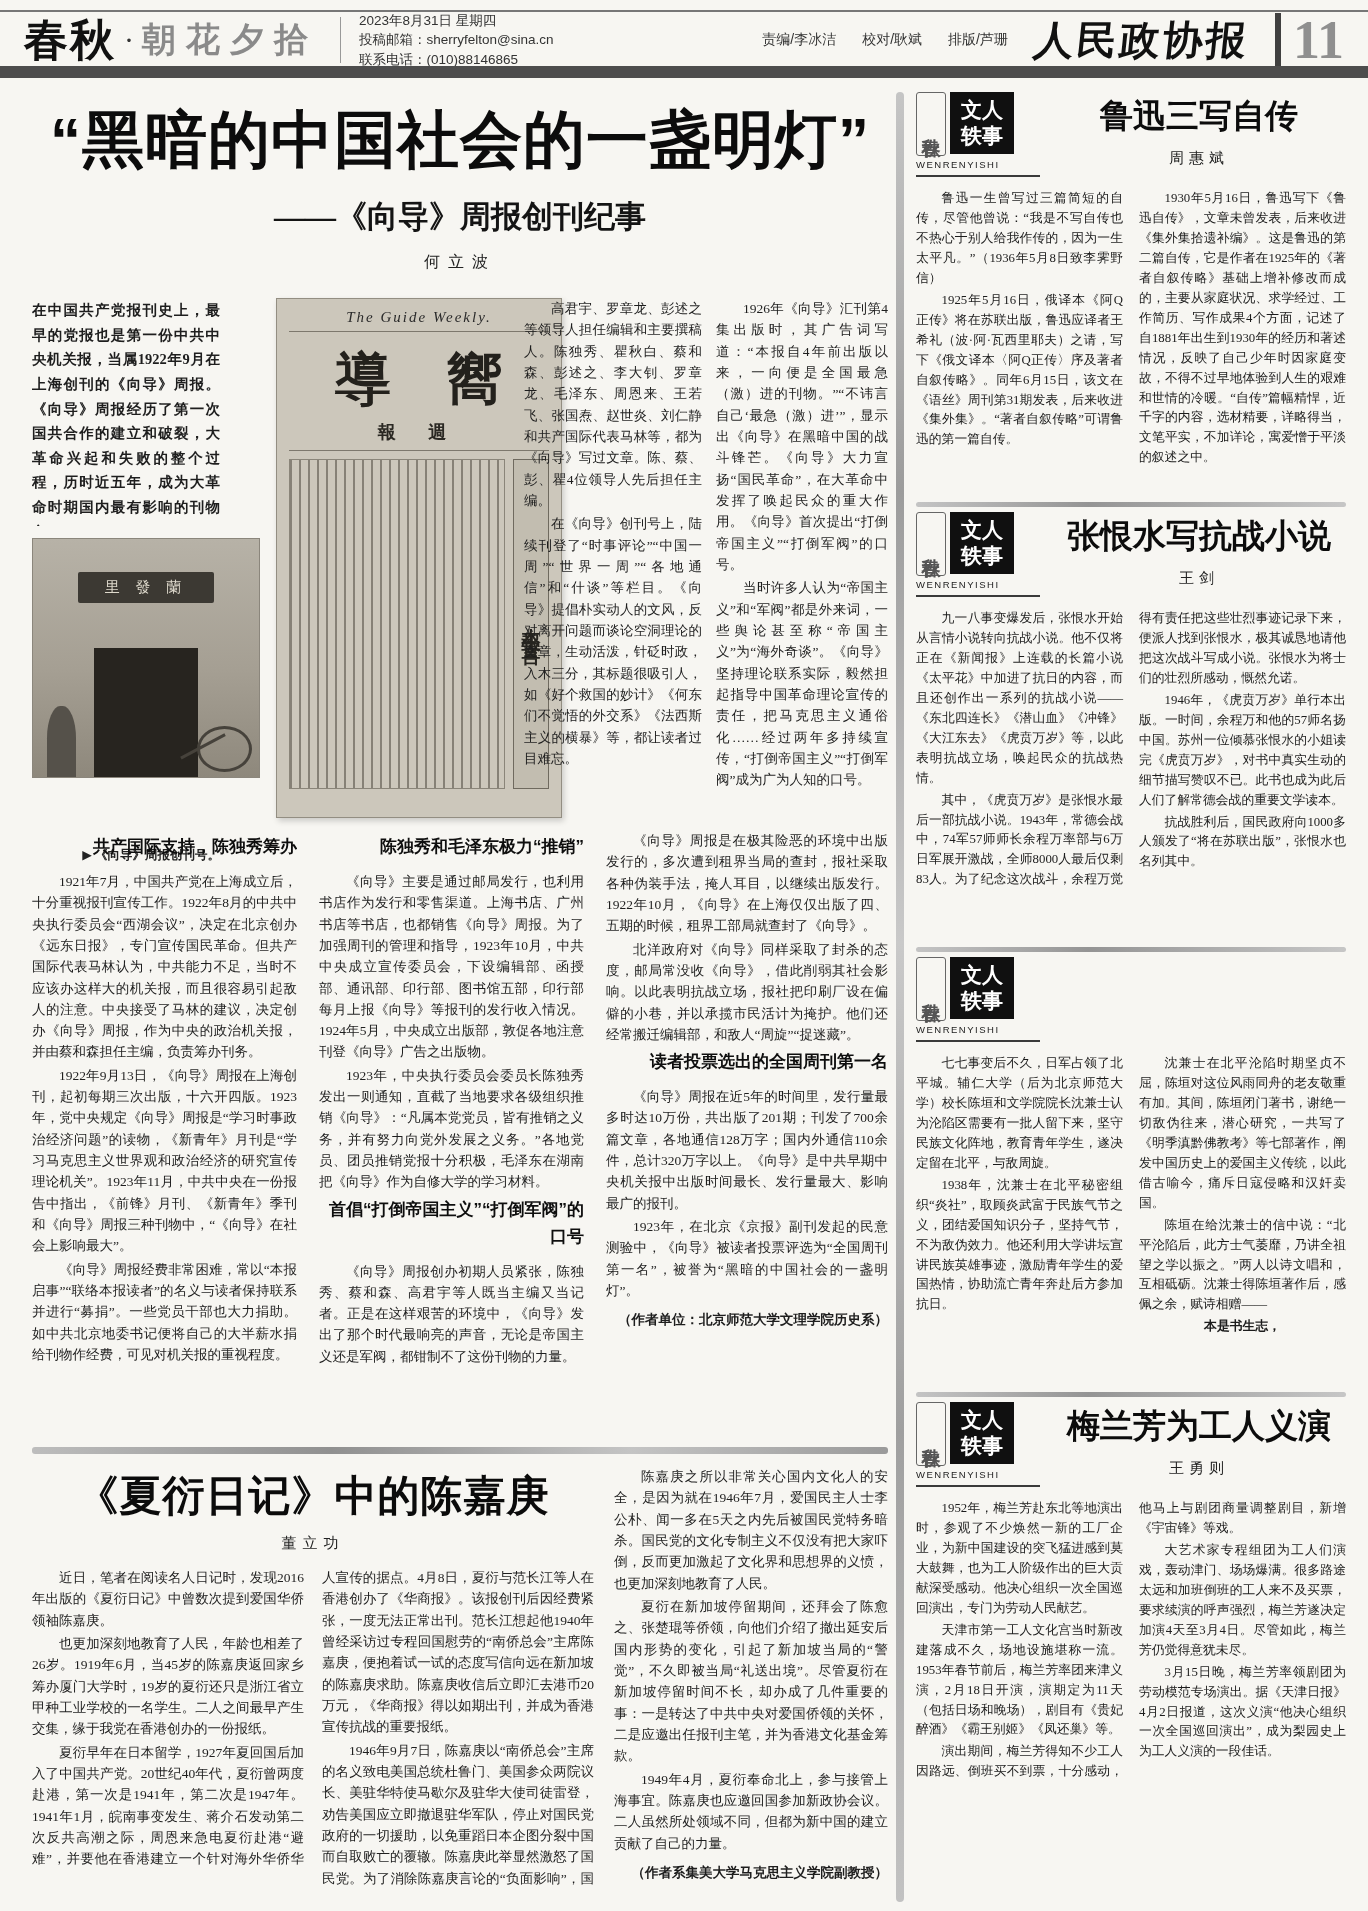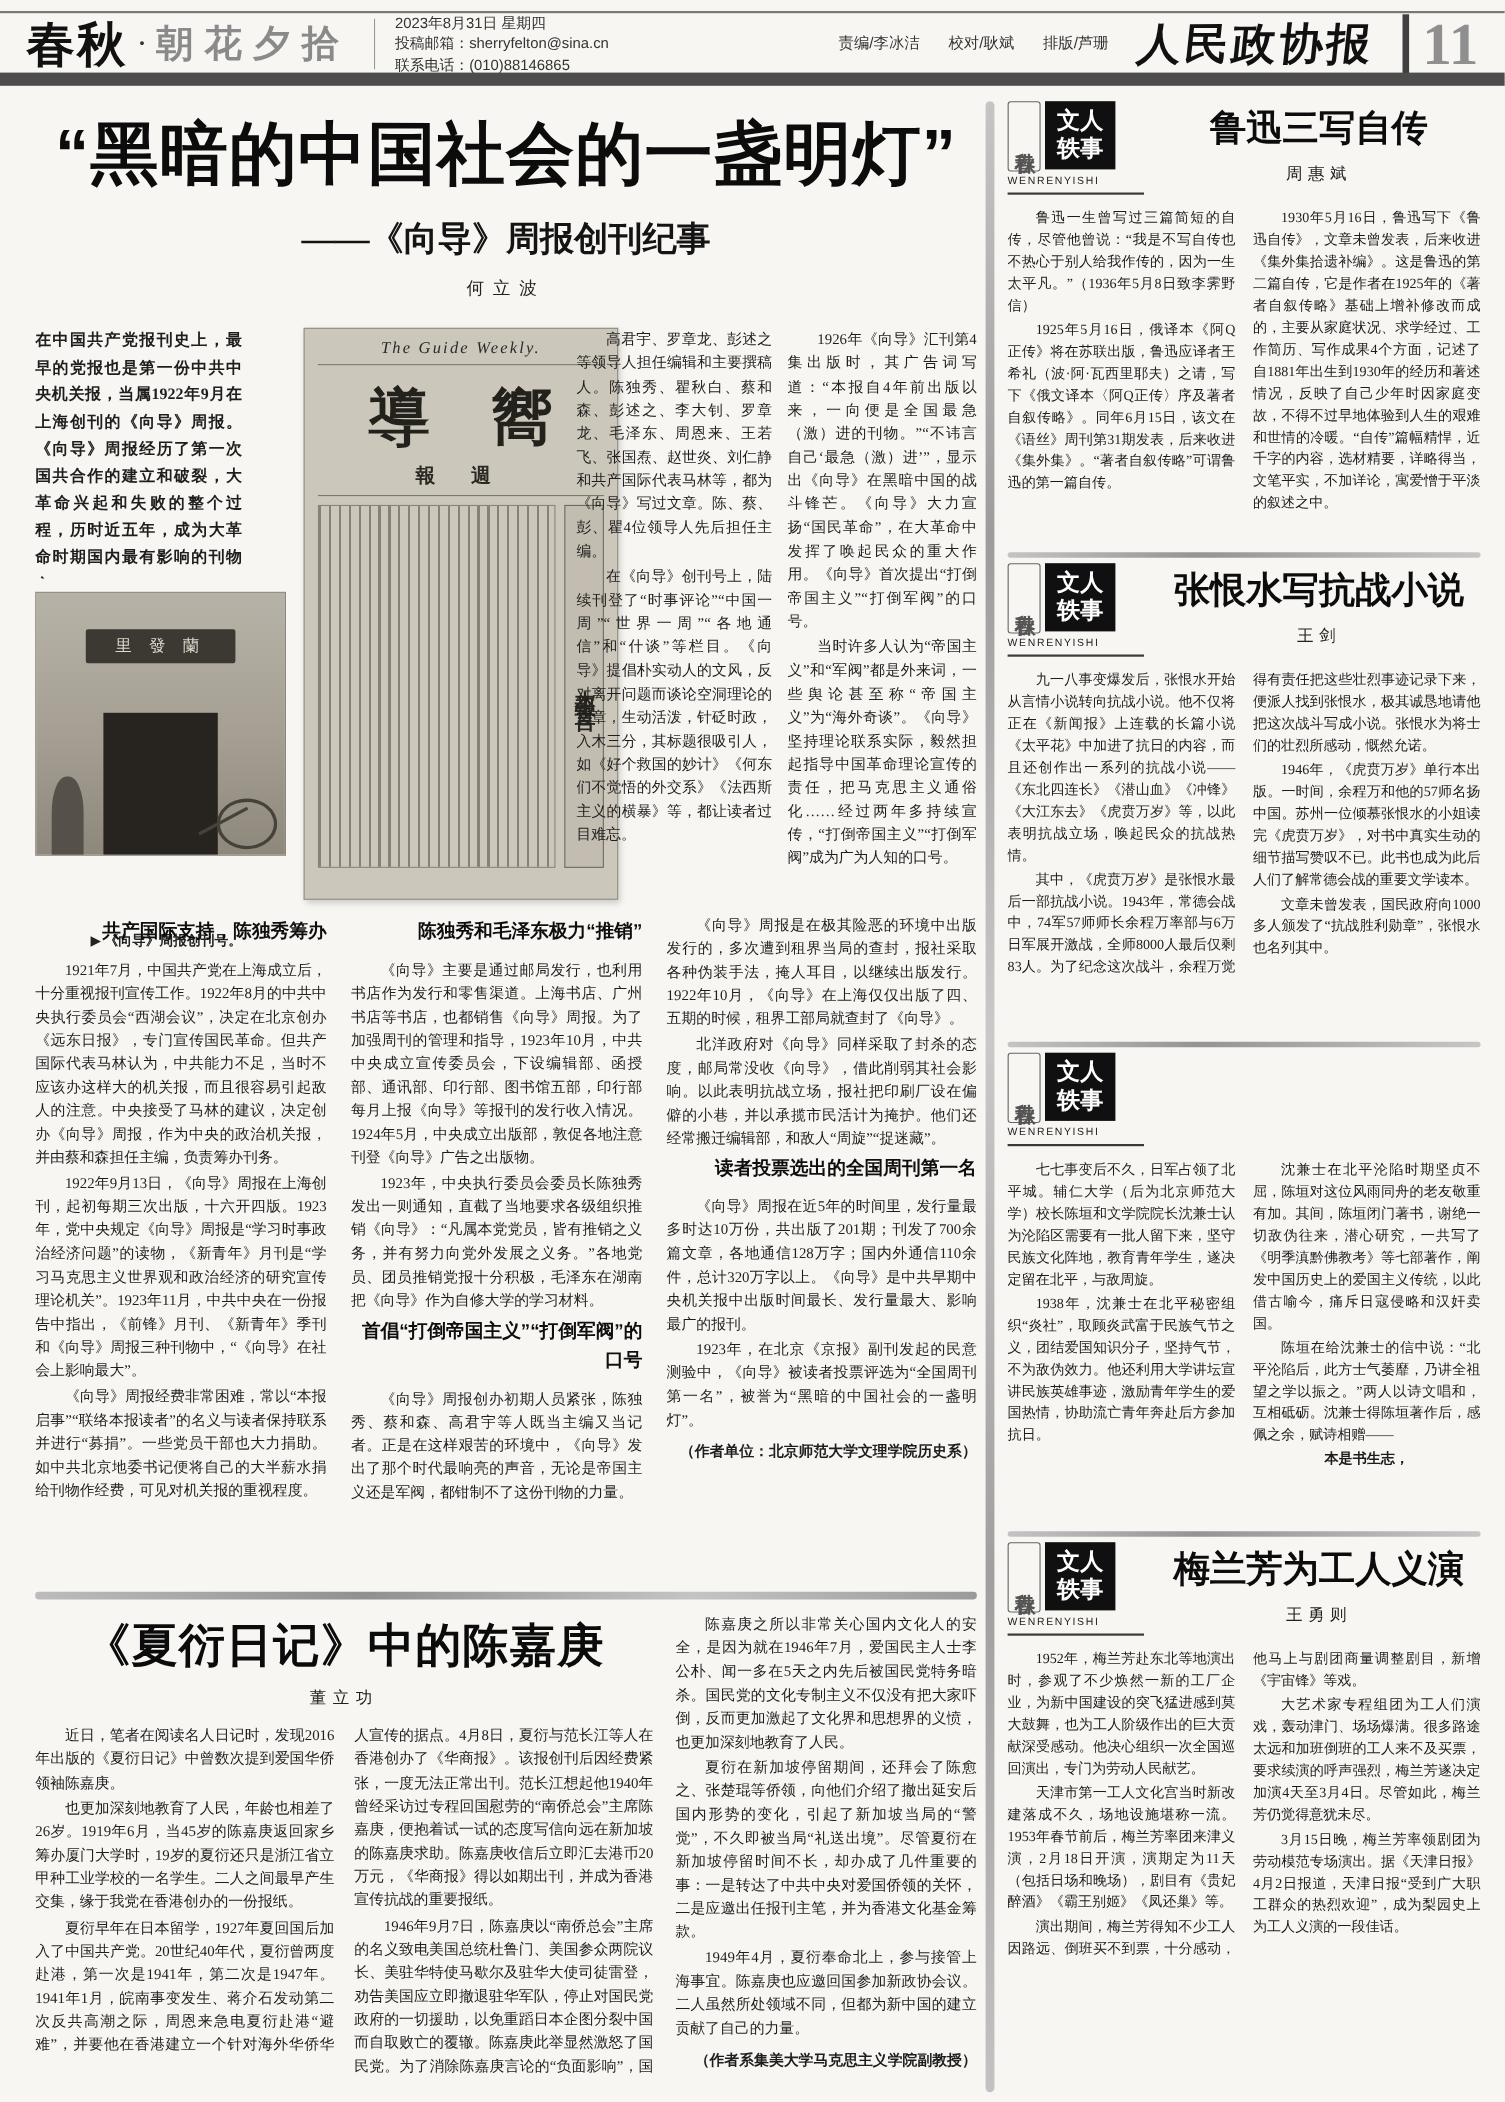--- a/index.html
+++ b/index.html
@@ -217,21 +217,21 @@
     </div>
     <div class="rail-titlewrap">
       <div class="rail-title">张恨水写抗战小说</div>
       <div class="rail-byline">王剑</div>
     </div>
   </div>
   <div class="rail-body" style="height:315px">
     <p>九一八事变爆发后，张恨水开始从言情小说转向抗战小说。他不仅将正在《新闻报》上连载的长篇小说《太平花》中加进了抗日的内容，而且还创作出一系列的抗战小说——《东北四连长》《潜山血》《冲锋》《大江东去》《虎贲万岁》等，以此表明抗战立场，唤起民众的抗战热情。</p>
     <p>其中，《虎贲万岁》是张恨水最后一部抗战小说。1943年，常德会战中，74军57师师长余程万率部与6万日军展开激战，全师8000人最后仅剩83人。为了纪念这次战斗，余程万觉得有责任把这些壮烈事迹记录下来，便派人找到张恨水，极其诚恳地请他把这次战斗写成小说。张恨水为将士们的壮烈所感动，慨然允诺。</p>
     <p>1946年，《虎贲万岁》单行本出版。一时间，余程万和他的57师名扬中国。苏州一位倾慕张恨水的小姐读完《虎贲万岁》，对书中真实生动的细节描写赞叹不已。此书也成为此后人们了解常德会战的重要文学读本。</p>
-    <p>文章未曾发表，国民政府向1000多人颁发了“抗战胜利勋章”，张恨水也名列其中。</p>
+    <p>抗战胜利后，国民政府向1000多人颁发了“将在苏联出版”，张恨水也名列其中。</p>
   </div>
 </div>
 
 <div class="rail-art" style="top:957px">
   <div class="rail-head">
     <div class="badge">
       <div class="badge-row">
         <div class="badge-seal">春秋</div>
         <div class="badge-box">
           <span>文人</span>
@@ -266,21 +266,21 @@
     <div class="rail-titlewrap">
       <div class="rail-title">梅兰芳为工人义演</div>
       <div class="rail-byline">王勇则</div>
     </div>
   </div>
   <div class="rail-body" style="height:380px">
     <p>1952年，梅兰芳赴东北等地演出时，参观了不少焕然一新的工厂企业，为新中国建设的突飞猛进感到莫大鼓舞，也为工人阶级作出的巨大贡献深受感动。他决心组织一次全国巡回演出，专门为劳动人民献艺。</p>
     <p>天津市第一工人文化宫当时新改建落成不久，场地设施堪称一流。1953年春节前后，梅兰芳率团来津义演，2月18日开演，演期定为11天（包括日场和晚场），剧目有《贵妃醉酒》《霸王别姬》《凤还巢》等。</p>
     <p>演出期间，梅兰芳得知不少工人因路远、倒班买不到票，十分感动，他马上与剧团商量调整剧目，新增《宇宙锋》等戏。</p>
     <p>大艺术家专程组团为工人们演戏，轰动津门、场场爆满。很多路途太远和加班倒班的工人来不及买票，要求续演的呼声强烈，梅兰芳遂决定加演4天至3月4日。尽管如此，梅兰芳仍觉得意犹未尽。</p>
-    <p>3月15日晚，梅兰芳率领剧团为劳动模范专场演出。据《天津日报》4月2日报道，天津日报“受到广大职工群众的热烈欢迎”，成为梨园史上为工人义演的一段佳话。</p>
+    <p>3月15日晚，梅兰芳率领剧团为劳动模范专场演出。据《天津日报》4月2日报道，这次义演“他决心组织一次全国巡回演出”，成为梨园史上为工人义演的一段佳话。</p>
   </div>
 </div>
 
 <div class="bt">
   <div class="bt-left">
     <div class="bt-title">《夏衍日记》中的陈嘉庚</div>
     <div class="bt-byline">董立功</div>
     <div class="bt-cols coltxt">
       <p>近日，笔者在阅读名人日记时，发现2016年出版的《夏衍日记》中曾数次提到爱国华侨领袖陈嘉庚。</p>
       <p>也更加深刻地教育了人民，年龄也相差了26岁。1919年6月，当45岁的陈嘉庚返回家乡筹办厦门大学时，19岁的夏衍还只是浙江省立甲种工业学校的一名学生。二人之间最早产生交集，缘于我党在香港创办的一份报纸。</p>

